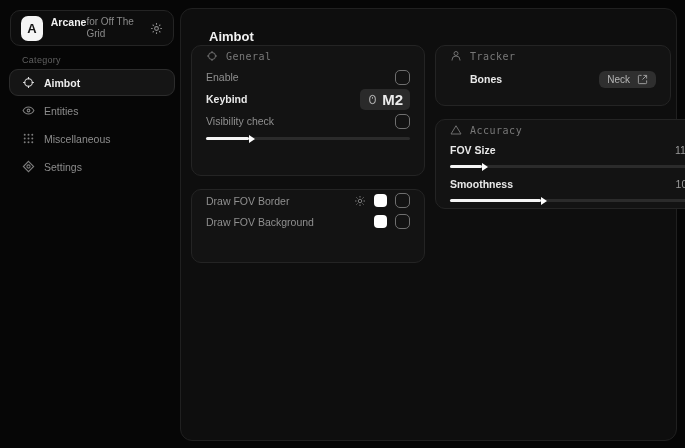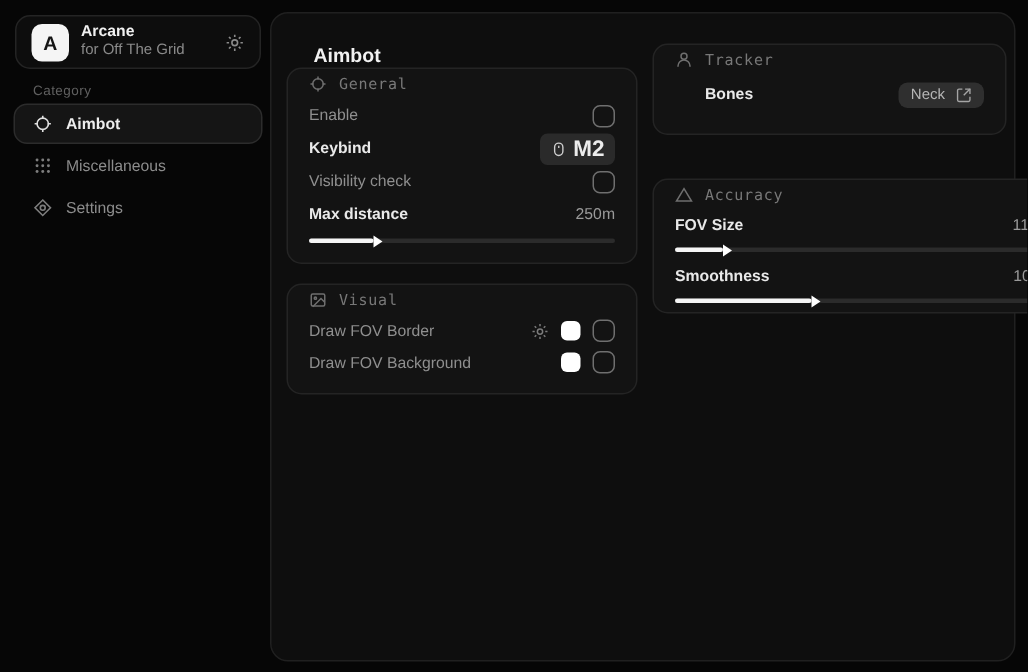--- a/index.html
+++ b/index.html
@@ -8,21 +8,21 @@
   .mono { font-family:"DejaVu Sans Mono","Liberation Mono",monospace; }
   #app { position:relative; width:685px; height:448px; background:#060606; overflow:hidden; }
 
   
   .logo-card { position:absolute; left:10px; top:10px; width:164px; height:36px;
     background:#0d0d0d; border:1px solid #242424; border-radius:10px;
     display:flex; align-items:center; gap:8px; padding:0 10px; }
   .logo-box { width:25px; height:25px; background:#f5f5f5; border-radius:7px;
     display:flex; align-items:center; justify-content:center;
     color:#161616; font-weight:bold; font-size:13px; }
-  .logo-texts { display:flex; flex-direction:column; line-height:1.25; }
+  .logo-texts { display:flex; flex-direction:row; line-height:1.25; }
   .logo-name { font-size:10.5px; font-weight:bold; color:#f0f0f0; }
   .logo-sub { font-size:10px; color:#8a8a8a; }
   .logo-gear { margin-left:auto; color:#8a8a8a; display:flex; cursor:pointer; }
 
   .category-label { position:absolute; left:22px; top:55px; font-size:9px; color:#606060; letter-spacing:.3px; }
 
   .nav { position:absolute; left:9px; top:69px; width:166px; display:flex; flex-direction:column; gap:1px; }
   .nav-item { display:flex; align-items:center; gap:9px; height:27px; padding:0 12px;
     border:1px solid transparent; border-radius:9px; color:#8c8c8c; font-size:10.5px; cursor:pointer; }
   .nav-item .nicon { display:flex; color:#7d7d7d; }
@@ -35,21 +35,21 @@
   .footer-line2 { font-size:8.5px; color:#6e6e6e; margin-top:2px; font-weight:bold; }
 
   
   .main-panel { position:absolute; left:180px; top:8px; width:497px; height:433px;
     background:#0e0e0e; border:1px solid #202020; border-radius:12px; }
   .page-title { position:absolute; left:28px; top:20px; font-size:13px; font-weight:bold; color:#f2f2f2; }
 
   .card { position:absolute; background:#131313; border:1px solid #242424; border-radius:10px; padding:0 14px;text-align:right; }
   .card-general  { left:10px;  top:36px;  width:234px; height:131px; }
   .card-visual   { left:10px;  top:180px; width:234px; height:74px; }
-  .card-tracker  { left:254px; top:20px;  width:236px; height:61px; }
+  .card-tracker  { left:254px; top:36px;  width:236px; height:61px; }
   .card-accuracy { left:254px; top:110px; width:276px; height:90px; }
 
   .card-header { display:flex; align-items:center; gap:8px; height:20px; color:#787878; }
   .card-header .hicon { display:flex; color:#6f6f6f; }
   .card-header .htext { font-size:10px; letter-spacing:.5px; }
 
   .row { display:flex; align-items:center; justify-content:space-between; height:22px; }
   .row .label { font-size:10.5px; color:#8f8f8f; }
   .row .label.bright { color:#e9e9e9; font-weight:bold; }
   .row .value { font-size:10.5px; color:#9a9a9a; }
@@ -98,20 +98,29 @@
 
   <div class="nav">
     <div class="nav-item selected">
       <span class="nicon">
         <svg width="13" height="13" viewBox="0 0 24 24" fill="none" stroke="currentColor" stroke-width="2">
             <circle cx="12" cy="12" r="7"></circle>
             <path d="M12 2v4M12 18v4M2 12h4M18 12h4"></path>
           </svg>
       </span>
       <span>Aimbot</span>
+    </div>
+    <div class="nav-item">
+      <span class="nicon">
+        <svg width="13" height="13" viewBox="0 0 24 24" fill="none" stroke="currentColor" stroke-width="2">
+            <path d="M2 12s3.5-6.5 10-6.5S22 12 22 12s-3.5 6.5-10 6.5S2 12 2 12z"></path>
+            <circle cx="12" cy="12" r="2.5"></circle>
+          </svg>
+      </span>
+      <span>Entities</span>
     </div>
     <div class="nav-item">
       <span class="nicon">
         <svg width="13" height="13" viewBox="0 0 24 24" fill="currentColor">
             <circle cx="5" cy="5" r="1.8"></circle>
             <circle cx="12" cy="5" r="1.8"></circle>
             <circle cx="19" cy="5" r="1.8"></circle>
             <circle cx="5" cy="12" r="1.8"></circle>
             <circle cx="12" cy="12" r="1.8"></circle>
             <circle cx="19" cy="12" r="1.8"></circle>
@@ -160,41 +169,27 @@
                 <path d="M12 7v3"></path>
               </svg>
           </span>
           <span>M2</span>
         </span>
       </div>
       <div class="row">
         <span class="label">Visibility check</span>
         <span class="checkbox"></span>
       </div>
-      <div class="row">
-        <span class="label bright">Max distance</span>
-        <span class="value">250m</span>
-      </div>
       <div class="slider">
         <div class="track"></div>
         <div class="fill" style="width: 21%;"></div>
       </div>
     </div>
 
     <div class="card card-visual">
-      <div class="card-header">
-        <span class="hicon">
-          <svg width="12" height="12" viewBox="0 0 24 24" fill="none" stroke="currentColor" stroke-width="2">
-              <rect x="3" y="4" width="18" height="16" rx="2"></rect>
-              <circle cx="8.5" cy="9.5" r="1.5"></circle>
-              <path d="M21 15l-5-5L5 21"></path>
-            </svg>
-        </span>
-        <span class="htext mono">Visual</span>
-      </div>
       <div class="row" style="height:21px;">
         <span class="label">Draw FOV Border</span>
         <span class="ctrl-group">
           <span class="row-gear">
             <svg width="12" height="12" viewBox="0 0 24 24" fill="none" stroke="currentColor" stroke-width="2">
                 <circle cx="12" cy="12" r="3.5"></circle>
                 <path d="M12 2v3M12 19v3M2 12h3M19 12h3M4.9 4.9l2.1 2.1M17 17l2.1 2.1M19.1 4.9L17 7M7 17l-2.1 2.1"></path>
               </svg>
           </span>
           <span class="swatch" style="background: rgb(255, 255, 255);"></span>

